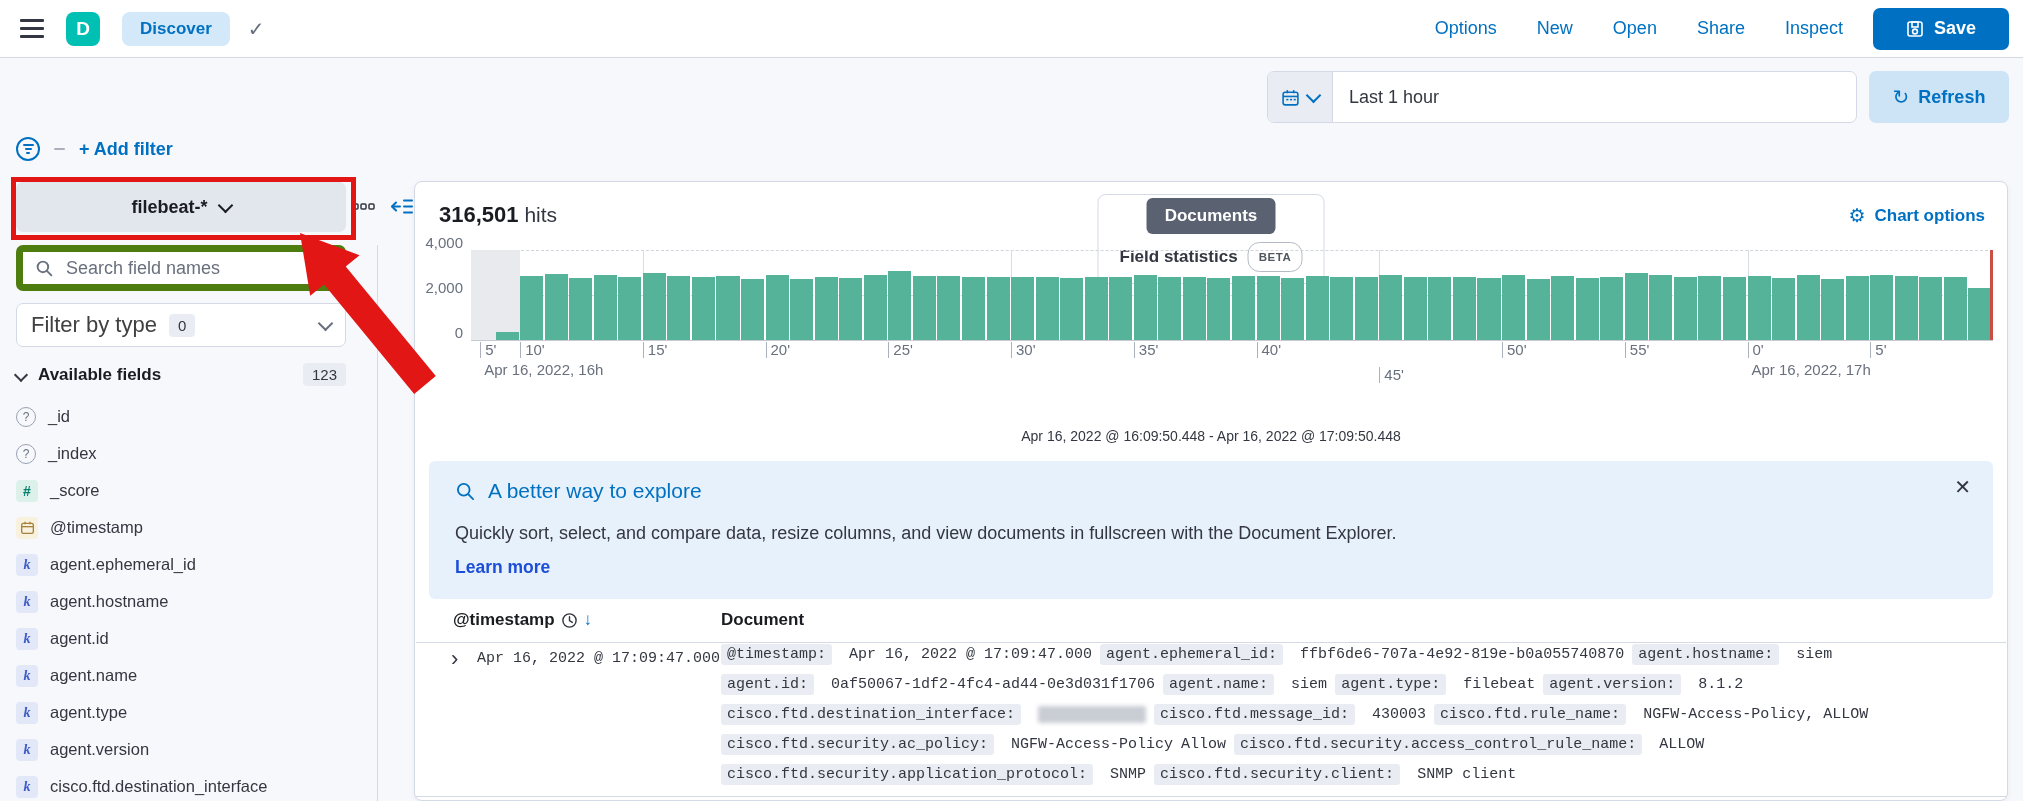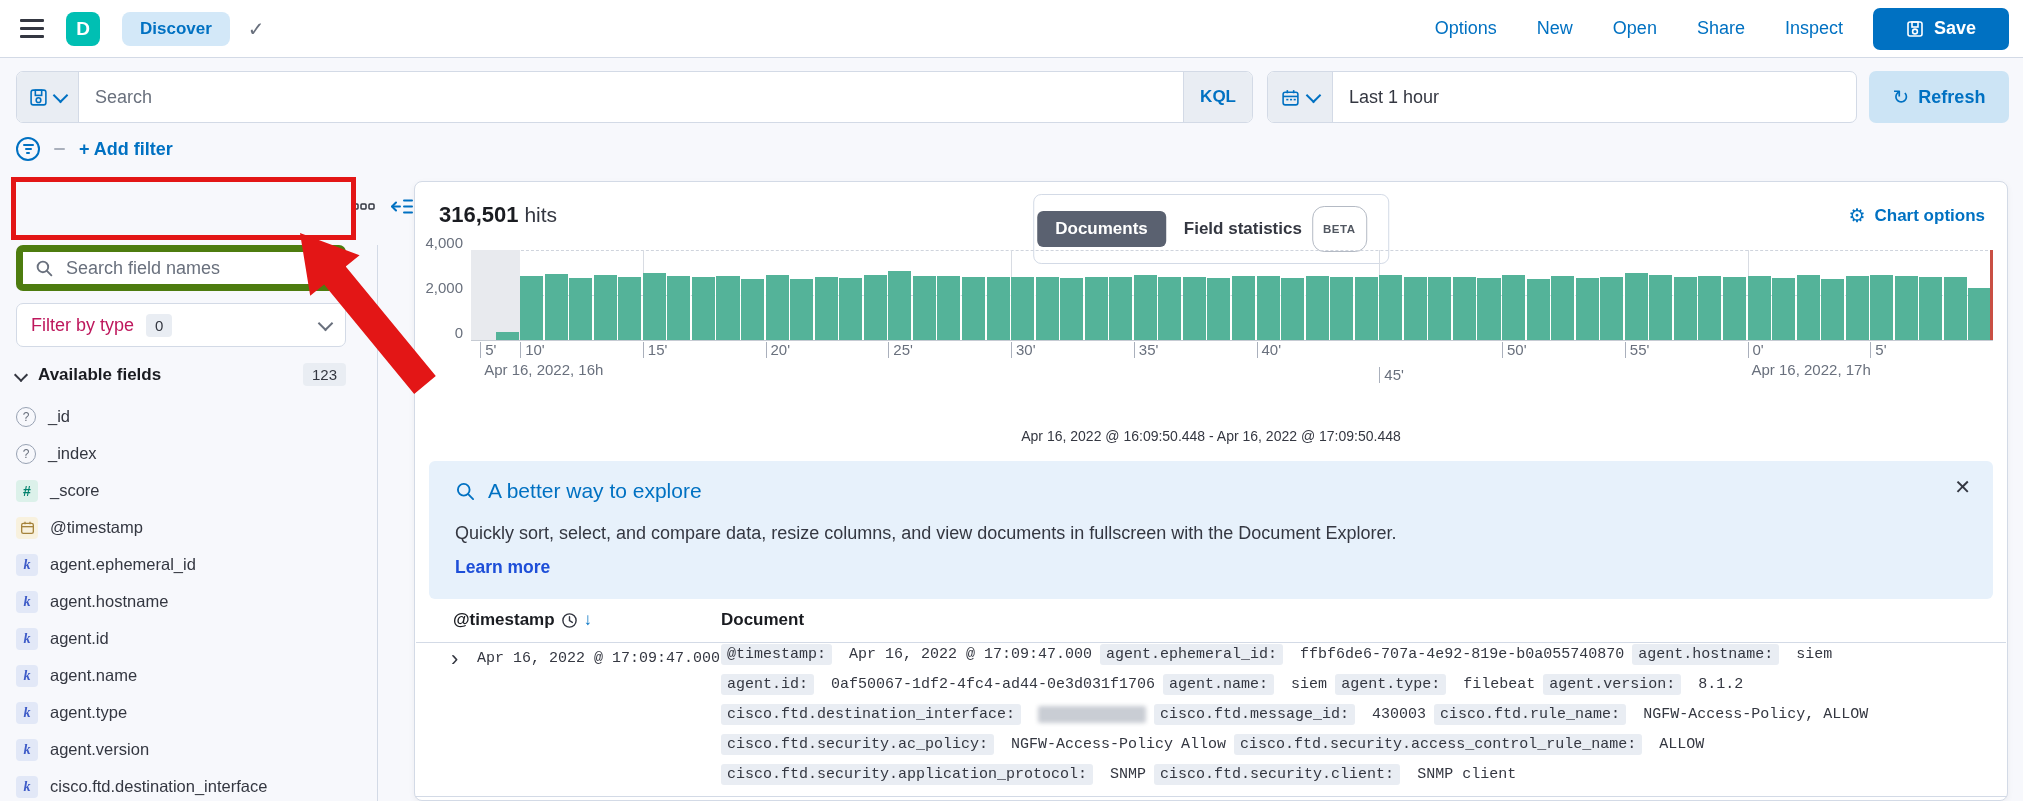--- a/index.html
+++ b/index.html
@@ -56,21 +56,21 @@
   .side-icons{position:absolute;left:352px;top:198px;display:flex;gap:16px;align-items:center;}
   .vdivider{position:absolute;left:377px;top:245px;bottom:0;width:1px;background:#d3dae6;}
   .field-search{position:absolute;left:16px;top:245px;width:330px;height:46px;background:#fff;
                 border:7px solid #4d7c0f;border-radius:7px;display:flex;align-items:center;box-sizing:border-box;padding:0 12px;gap:10px;}
   .field-search input{border:none;outline:none;flex:1;font-size:18px;color:#343741;background:transparent;
                       font-family:"Liberation Sans",sans-serif;}
   .field-search input::placeholder{color:#69707d;}
   .type-filter{position:absolute;left:16px;top:303px;width:330px;height:44px;background:#fff;
                border:1px solid #d3dae6;border-radius:7px;display:flex;align-items:center;box-sizing:border-box;
                padding:0 14px;gap:12px;cursor:pointer;}
-  .type-filter .tf-label{font-size:18px;color:#be185d;}
+  .type-filter .tf-label{font-size:22px;color:#404040;}
   .badge{background:#e9edf3;border-radius:4px;padding:3px 9px;font-size:15px;color:#343741;}
   .type-filter .chev{margin-left:auto;color:#69707d;}
   .avail-header{position:absolute;left:16px;top:363px;width:330px;display:flex;align-items:center;gap:12px;}
   .avail-header .chev{color:#343741;margin-top:0;transform:rotate(45deg);width:8px;height:8px;}
   .avail-title{font-size:17px;font-weight:700;color:#1a1c21;}
   .avail-count{margin-left:auto;}
   .field-list{position:absolute;left:16px;top:398px;width:345px;}
   .field-row{display:flex;align-items:center;gap:12px;height:37px;cursor:pointer;}
   .ficon{width:22px;height:22px;border-radius:4px;display:flex;align-items:center;justify-content:center;
          font-size:13px;flex:0 0 auto;box-sizing:border-box;}
@@ -83,24 +83,24 @@
   
   .annotation-box{position:absolute;left:11px;top:177px;width:345px;height:63px;border:5px solid #e31616;
                   box-sizing:border-box;z-index:50;pointer-events:none;}
   .annotation-arrow{position:absolute;left:280px;top:225px;z-index:55;pointer-events:none;}
   
   .card{position:absolute;left:414px;top:181px;width:1594px;height:620px;background:#fff;
         border:1px solid #d3dae6;border-radius:8px;box-shadow:0 2px 6px rgba(0,0,0,.05);box-sizing:border-box;}
   .hits{position:absolute;left:24px;top:20px;font-size:21px;color:#343741;}
   .hits b{color:#1a1c21;font-size:22px;font-weight:700;}
   .tabs{position:absolute;left:50%;transform:translateX(-50%);top:12px;display:flex;align-items:center;
-        background:#fff;border:1px solid #d3dae6;border-radius:8px;padding:3px;}
+        background:#fff;border:1px solid #d3dae6;border-radius:8px;padding:3px;flex-direction:column;}
   .tab{font-size:17px;font-weight:600;padding:8px 18px;border-radius:6px;display:flex;align-items:center;gap:10px;cursor:pointer;}
   .tab.selected{background:#5a6170;color:#fff;}
-  .tab .beta{border:1px solid #b4bac4;border-radius:12px;padding:16px 10px;font-size:11.5px;font-weight:700;
+  .tab .beta{border:1px solid #b4bac4;border-radius:12px;padding:8px 10px;font-size:11.5px;font-weight:700;
              letter-spacing:.6px;color:#515761;}
   .chart-options{position:absolute;right:22px;top:22px;display:flex;align-items:center;gap:9px;
                  color:#0071c2;font-size:17px;font-weight:600;cursor:pointer;}
   .gear{font-size:19px;font-weight:400;}
   
   .ylabels{position:absolute;left:0;top:60px;width:48px;text-align:right;font-size:15px;color:#69707d;}
   .ylabels div{position:absolute;right:0;white-space:nowrap;}
   .chart-plot{position:absolute;left:56px;top:68px;width:1522px;height:90px;border-bottom:1px solid #c6cbd3;}
   .hgrid{position:absolute;left:0;right:0;height:0;border-top:1px dashed #cfd4dd;}
   .vgrid{position:absolute;top:0;bottom:0;width:1px;background:#d8dce3;}
@@ -165,34 +165,20 @@
         <svg width="18" height="18" viewBox="0 0 18 18" fill="none" stroke="#fff" stroke-width="1.6">
           <rect x="2" y="2" width="14" height="14" rx="2"></rect>
             <rect x="6" y="2" width="6" height="5"></rect>
             <circle cx="9" cy="11.5" r="2.4"></circle>
         </svg>
       </span>
       <span>Save</span>
     </button>
   </div>
 
-  <div class="searchgroup">
-    <div class="sg-addon">
-      <span>
-        <svg width="19" height="19" viewBox="0 0 18 18" fill="none" stroke="#0071c2" stroke-width="1.5">
-          <rect x="2" y="2" width="14" height="14" rx="2"></rect>
-            <rect x="6" y="2" width="6" height="5"></rect>
-            <circle cx="9" cy="11.5" r="2.2"></circle>
-        </svg>
-      </span>
-      <span class="chev"></span>
-    </div>
-    <input class="sg-input" placeholder="Search" style="">
-    <div class="kql">KQL</div>
-  </div>
 
   <div class="dategroup">
     <div class="dg-addon">
       <span>
         <svg width="19" height="19" viewBox="0 0 18 18" fill="none" stroke="#0071c2" stroke-width="1.5">
           <rect x="2" y="4" width="14" height="12" rx="2"></rect>
             <line x1="2" y1="8" x2="16" y2="8"></line>
           <line x1="6" y1="2" x2="6" y2="5"></line>
             <line x1="12" y1="2" x2="12" y2="5"></line>
           <line x1="5" y1="11" x2="7" y2="11"></line>
@@ -213,20 +199,24 @@
   <div class="filterrow">
     <span class="filter-circle">
         <i></i>
         <i></i>
         <i></i>
       </span>
     <span class="filter-dash"></span>
     <span class="add-filter">+ Add filter</span>
   </div>
 
+  <div class="index-selector">
+    <span>filebeat-*</span>
+    <span class="chev"></span>
+  </div>
 
   <div class="side-icons">
     <span>
       <svg width="23" height="8" viewBox="0 0 23 8" fill="none" stroke="#343741" stroke-width="1.5">
         <rect x="1" y="1" width="5" height="5" rx="1"></rect>
           <rect x="9" y="1" width="5" height="5" rx="1"></rect>
           <rect x="17" y="1" width="5" height="5" rx="1"></rect>
       </svg>
     </span>
     <span>

